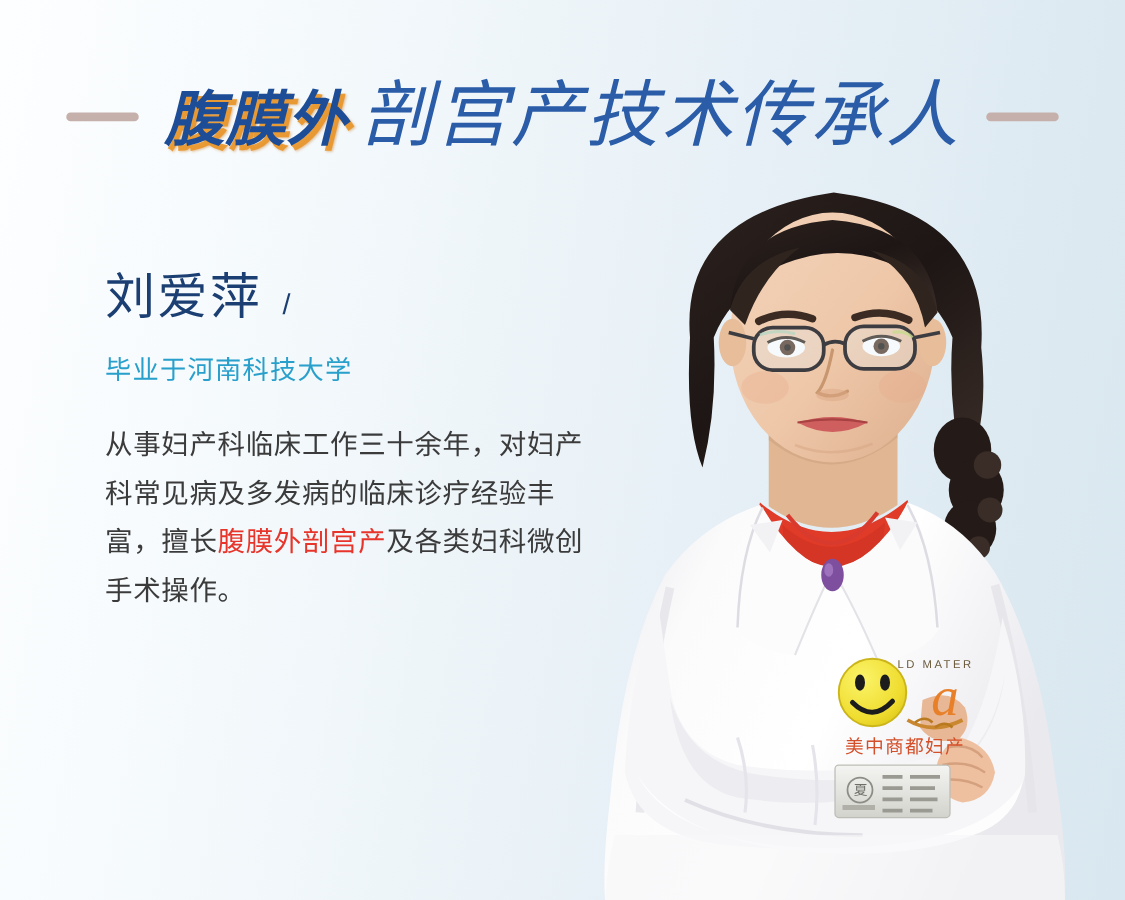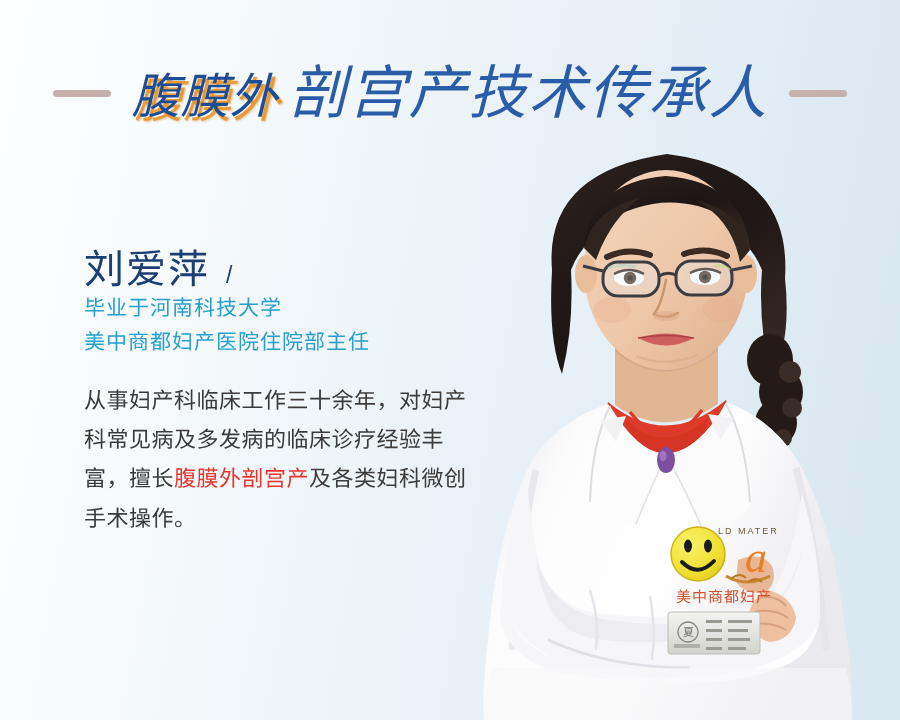--- a/index.html
+++ b/index.html
@@ -16,36 +16,36 @@
     position:absolute;left:0;top:62px;width:900px;height:62px;
     display:flex;align-items:center;justify-content:center;gap:16px;
   }
   .rule{
     width:58px;height:7px;border-radius:4px;background:#c6b0ab;flex:0 0 auto;
   }
   .rule.left{margin-right:4px;}
   .rule.right{margin-left:4px;}
   .title-wrap{display:flex;align-items:baseline;white-space:nowrap;}
   .t-strong{
-    font-size:48px;font-weight:normal;font-style:italic;
+    font-size:48px;font-weight:bold;font-style:italic;
     color:#1d4d96;letter-spacing:1px;
     text-shadow:3px 4px 0 rgba(232,150,42,.92), 4px 5px 2px rgba(205,120,25,.45);
     line-height:1;
   }
   .t-light{
     font-size:58px;font-style:italic;font-weight:normal;
     color:#2a5ca8;letter-spacing:2px;margin-left:10px;line-height:1;
   }
   
   .info{position:absolute;left:84px;top:216px;width:430px;}
-  .name-row{display:flex;align-items:baseline;white-space:nowrap;margin-top:31px;}
+  .name-row{display:flex;align-items:baseline;white-space:nowrap;}
   .doc-name{font-size:40px;color:#1b3f72;letter-spacing:2px;line-height:1.1;}
   .slash{font-size:23px;color:#1b3f72;margin:0 9px 0 16px;}
   .doc-rank{font-size:25px;color:#1b3f72;letter-spacing:1px;}
-  .creds{}
+  .creds{margin-top:20px;}
   .cred-line{
     font-size:21px;color:#29a0cc;letter-spacing:1px;line-height:1.62;
   }
   .bio{
     font-size:22px;color:#3b3b3b;line-height:1.78;
     letter-spacing:.5px;width:400px;
   }
   .hl{color:#e8352b;}
   
   .photo{position:absolute;right:0;bottom:0;width:460px;height:600px;}
@@ -67,21 +67,20 @@
 
   <div class="info">
 
     <div class="name-row">
       <span class="doc-name">刘爱萍</span>
       <span class="slash">/</span>
     </div>
 
     <div class="creds">
       <div class="cred-line">毕业于河南科技大学</div>
-      <div class="cred-line">美中商都妇产医院住院部主任</div>
     </div>
 
     <p class="bio"><span>从事妇产科临床工作三十余年，对妇产科常见病及多发病的临床诊疗经验丰富，擅长</span><span class="hl">腹膜外剖宫产</span><span>及各类妇科微创手术操作。</span></p>
   </div>
 
   <div class="photo">
     <svg class="ph-svg" viewBox="0 0 460 600">
       <defs>
         <linearGradient id="coatG" x1="0" y1="0" x2="1" y2="0.4">
           <stop offset="0" stop-color="#e6e6ea"></stop>

